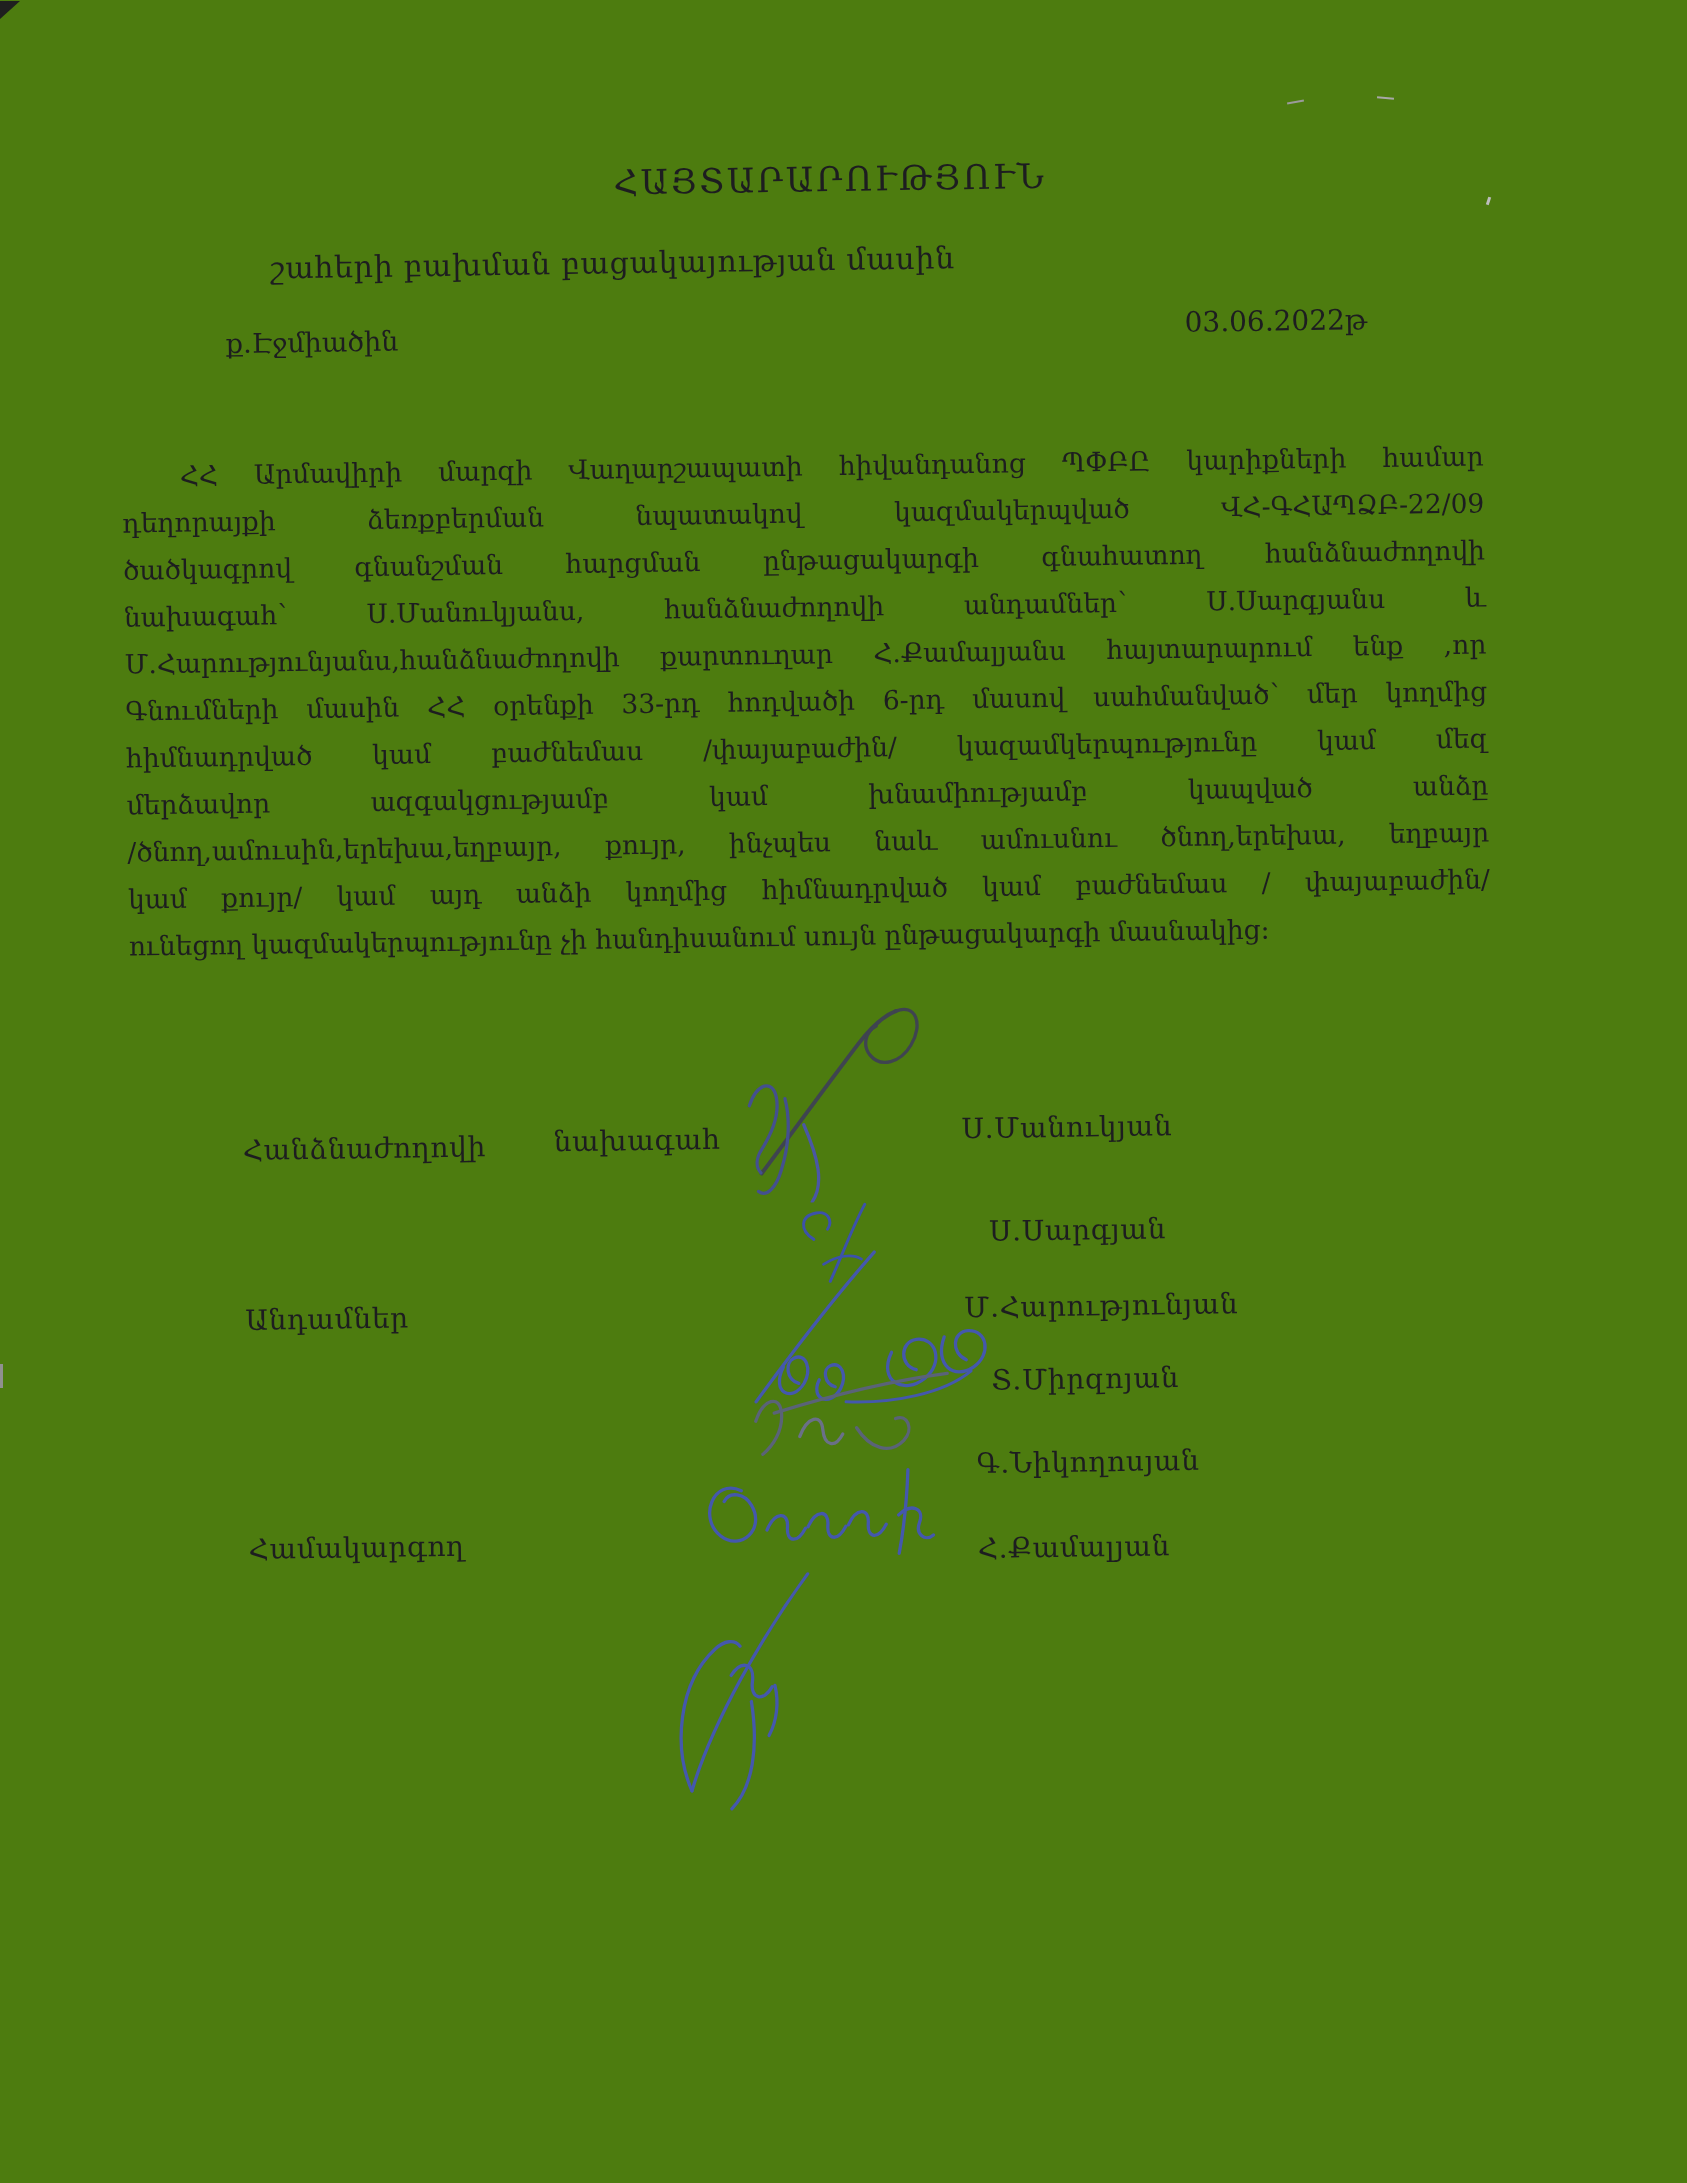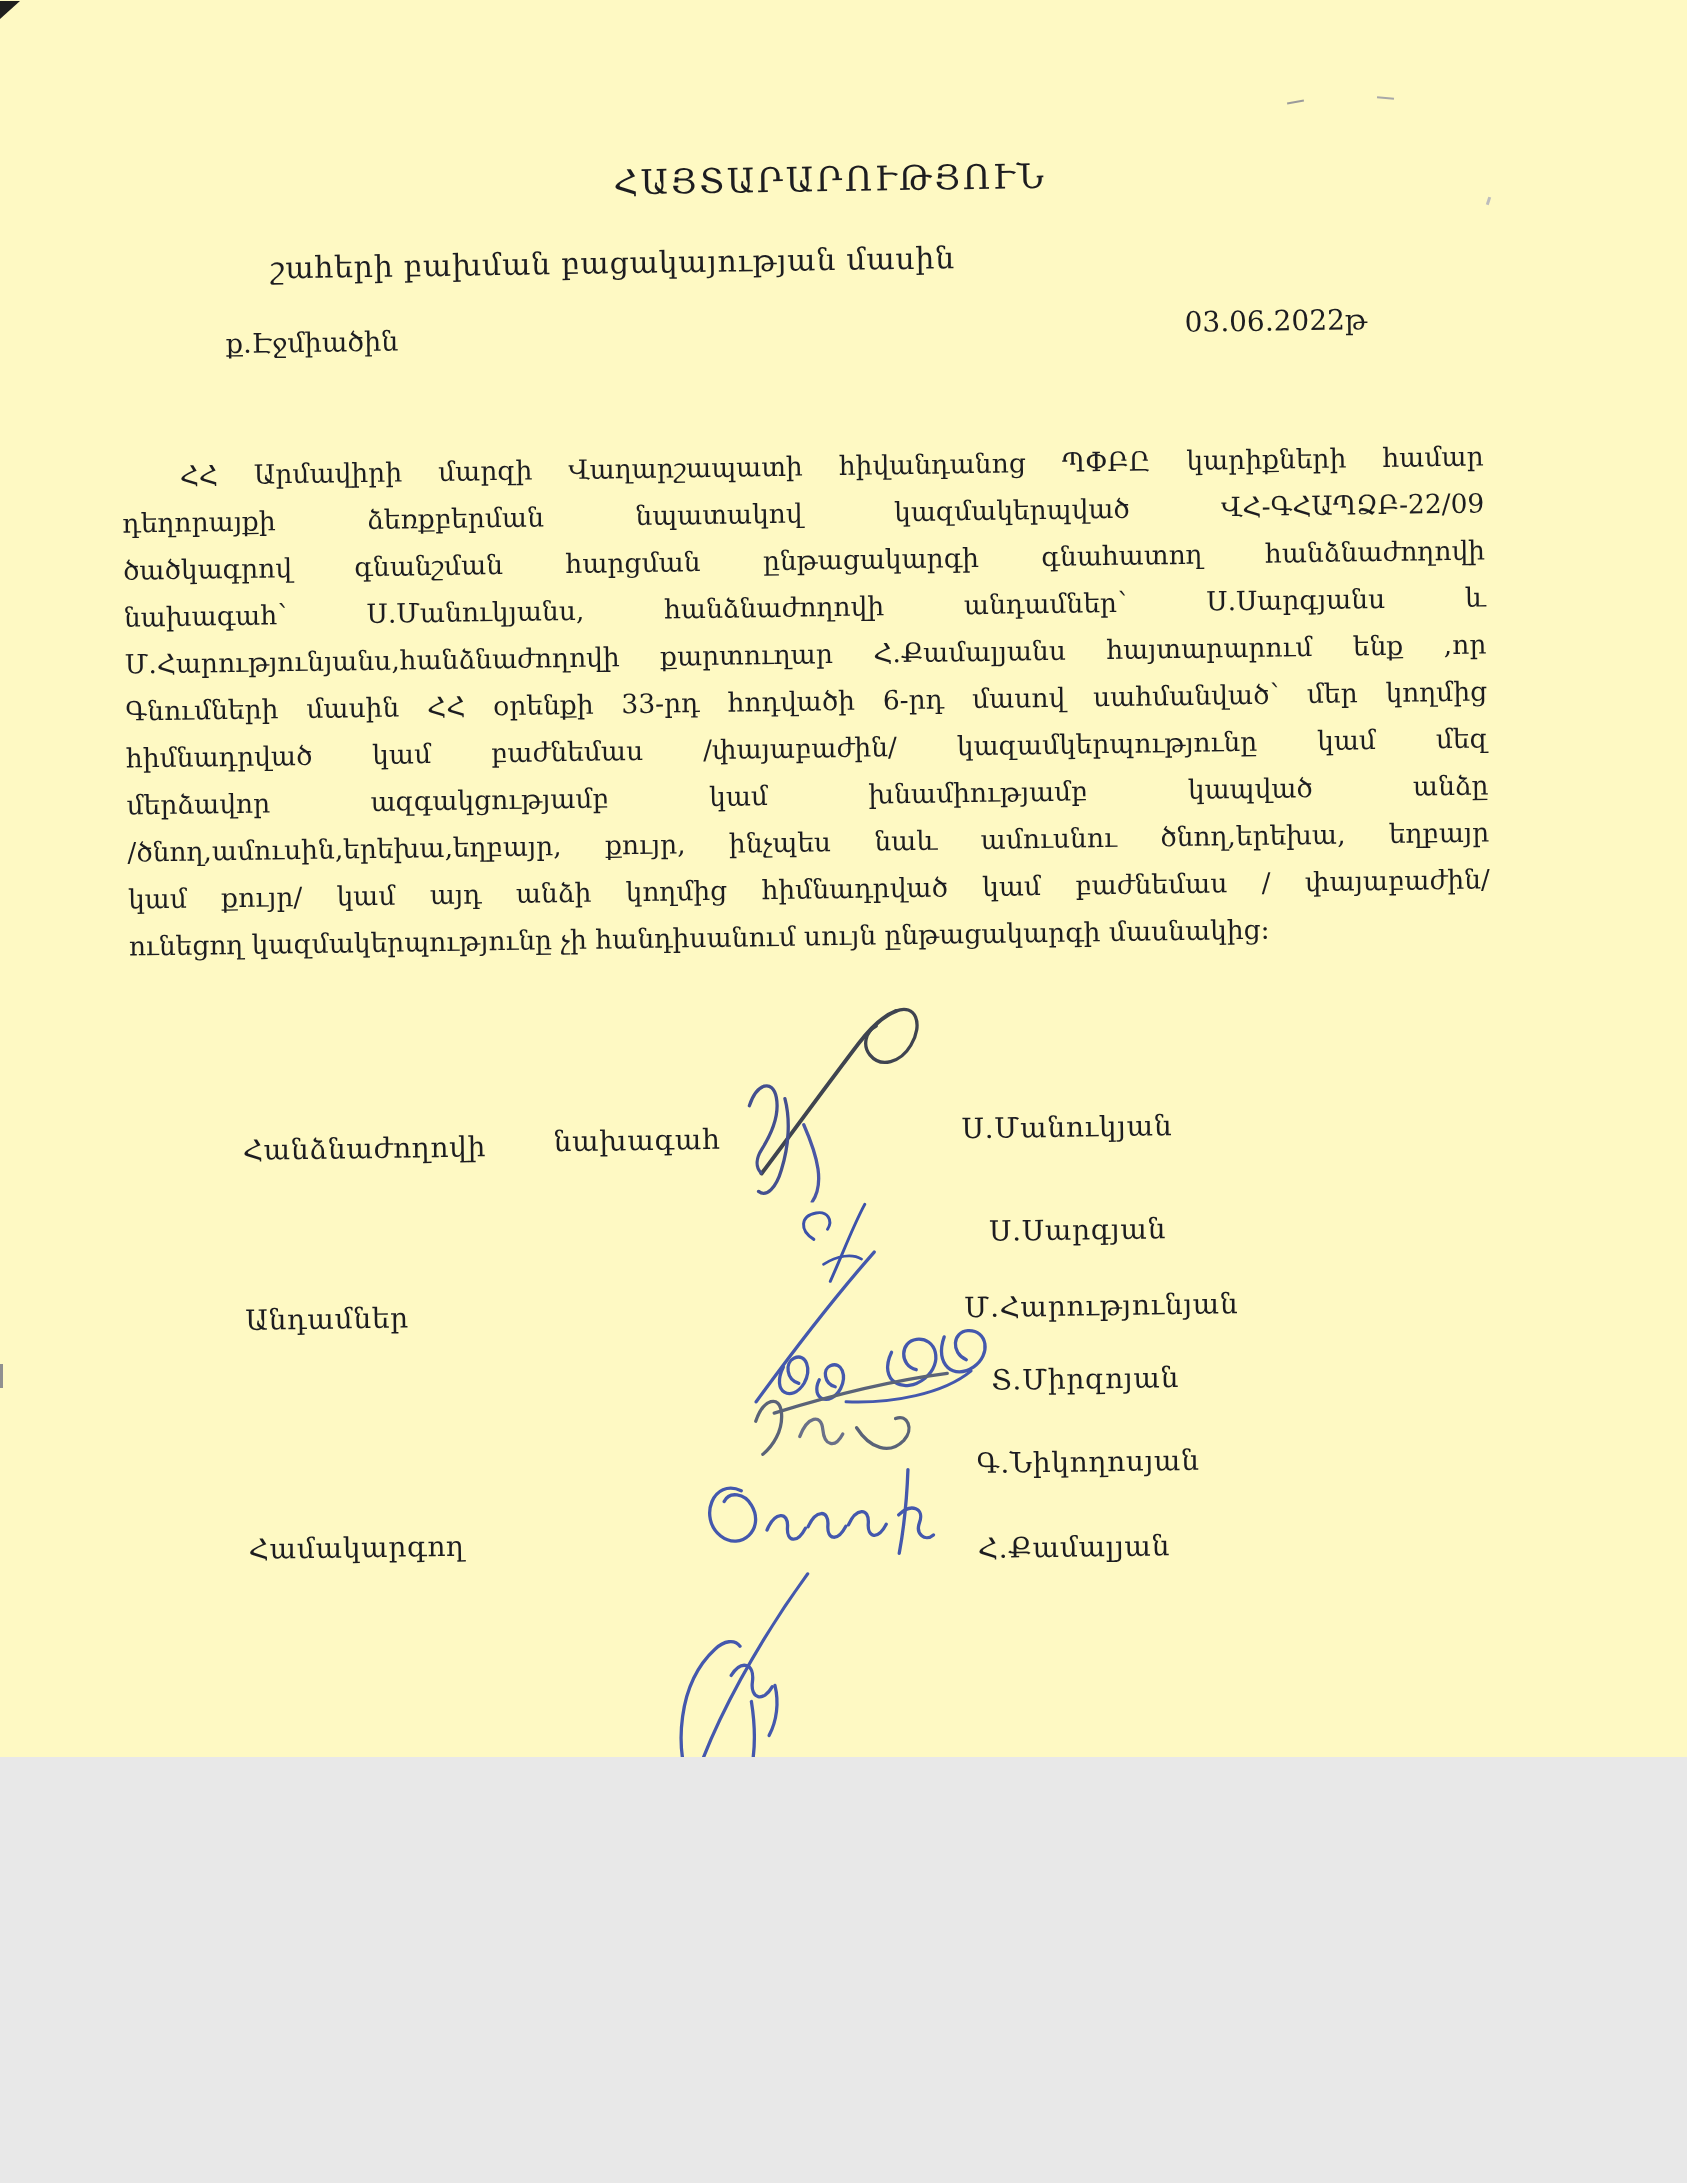--- a/index.html
+++ b/index.html
@@ -1,19 +1,19 @@
 <!DOCTYPE html>
 <html style="font-size:10.6px"><head>
 <meta charset="utf-8">
 <style>
   html,body{margin:0;padding:0;background:#e8e8e8;}
   .page{
     position:relative;
-    width:1687px;height:1757px;
-    background:#fef9c3;
+    width:1687px;height:2183px;
+    background:#4d7c0f;
     overflow:hidden;
     font-family:"DejaVu Serif","DejaVu Sans",serif;
     color:#1d1d20;
   }
   .tilt{
     position:absolute;left:0;top:0;width:1687px;height:2183px;
     transform:rotate(-0.85deg);
     transform-origin:844px 1092px;
   }
   .doc-title{

